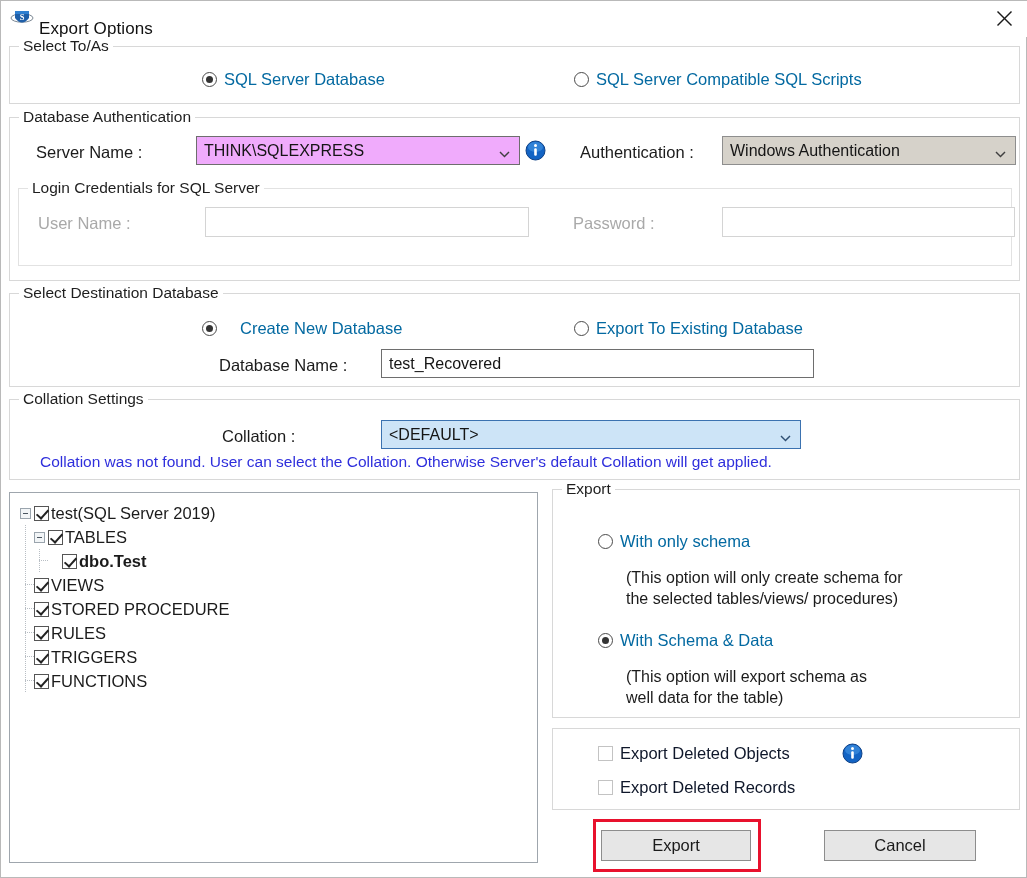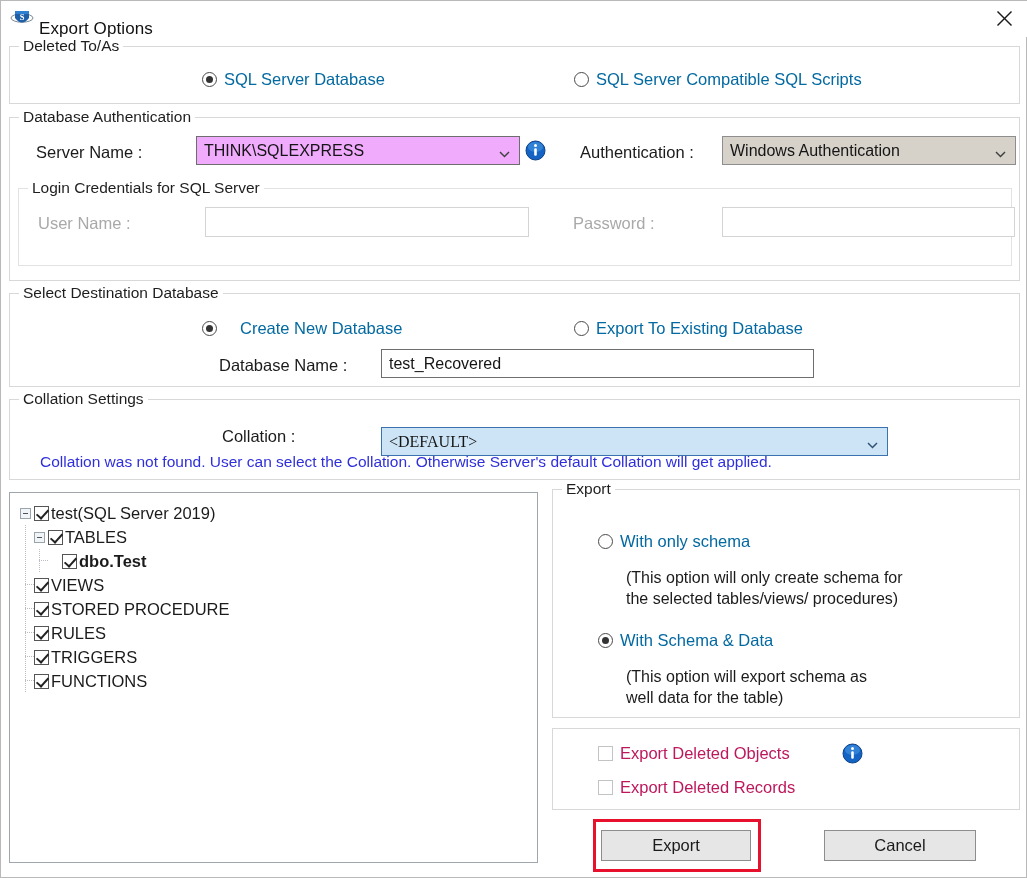--- a/index.html
+++ b/index.html
@@ -72,21 +72,21 @@
     content: ""; position: absolute; left: 4px; top: 0px;
     width: 5px; height: 10px; border: solid #222;
     border-width: 0 2px 2px 0; transform: rotate(42deg);
   }
   .cbox.disabled { border-color: #c3c3c3; }
 
   .opt-row {
     position: absolute; display: flex; align-items: center; gap: 7px;
     font-size: 16.5px; color: #0369a1; cursor: pointer; white-space: nowrap;
   }
-  .opt-row.dim { color: #be185d; cursor: default; justify-content: center; }
+  .opt-row.dim { color: #0f172a; cursor: default; justify-content: center; }
 
   
   .lbl {
     position: absolute; font-size: 16.5px; color: #1b1b1b; white-space: nowrap;
   }
   .lbl.dim { color: #a9a9a9; }
 
   .textbox {
     position: absolute; box-sizing: border-box;
     background: #ffffff; border: 1px solid #6e6e6e;
@@ -188,21 +188,21 @@
     <div class="title-text">Export Options</div>
     <div class="close-btn">
       <svg width="17" height="17" viewBox="0 0 17 17">
         <line x1="1.5" y1="1.5" x2="15.5" y2="15.5" stroke="#1a1a1a" stroke-width="1.4"></line>
         <line x1="15.5" y1="1.5" x2="1.5" y2="15.5" stroke="#1a1a1a" stroke-width="1.4"></line>
       </svg>
     </div>
   </div>
 
   <div class="group" style="left:8px; top:45px; width:1011px; height:58px;">
-    <span class="legend">Deleted To/As</span>
+    <span class="legend">Select To/As</span>
     <div class="opt-row" style="left:192px; top:23px;">
       <span class="radio checked"></span>
       <span>SQL Server Database</span>
     </div>
     <div class="opt-row" style="left:564px; top:23px;">
       <span class="radio"></span>
       <span>SQL Server Compatible SQL Scripts</span>
     </div>
   </div>
 
@@ -272,21 +272,21 @@
     <div class="textbox" style="left:371px; top:55px; width:433px; height:29px; border-color:#6e6e6e;">
       <span>test_Recovered</span>
     </div>
   </div>
 
   <div class="group" style="left:8px; top:398px; width:1011px; height:81px;">
     <span class="legend">Collation Settings</span>
 
     <div class="lbl" style="left:212px; top:27px;">Collation :</div>
 
-    <div class="combo blue" style="left:371px; top:27px; width:507px; height:29px;font-family:Liberation Serif, serif;">
+    <div class="combo blue" style="left:371px; top:20px; width:420px; height:29px;">
       <span>&lt;DEFAULT&gt;</span>
       <span class="arrow">
         <svg width="11" height="11" viewBox="0 0 11 11">
             <path d="M1 3.4 L5.5 8 L10 3.4" fill="none" stroke="#2f4f73" stroke-width="1.4"></path>
           </svg>
       </span>
     </div>
 
     <div class="note" style="left:30px; top:53px;">Collation was not found. User can select the Collation. Otherwise Server's default Collation will get applied.</div>
   </div>

